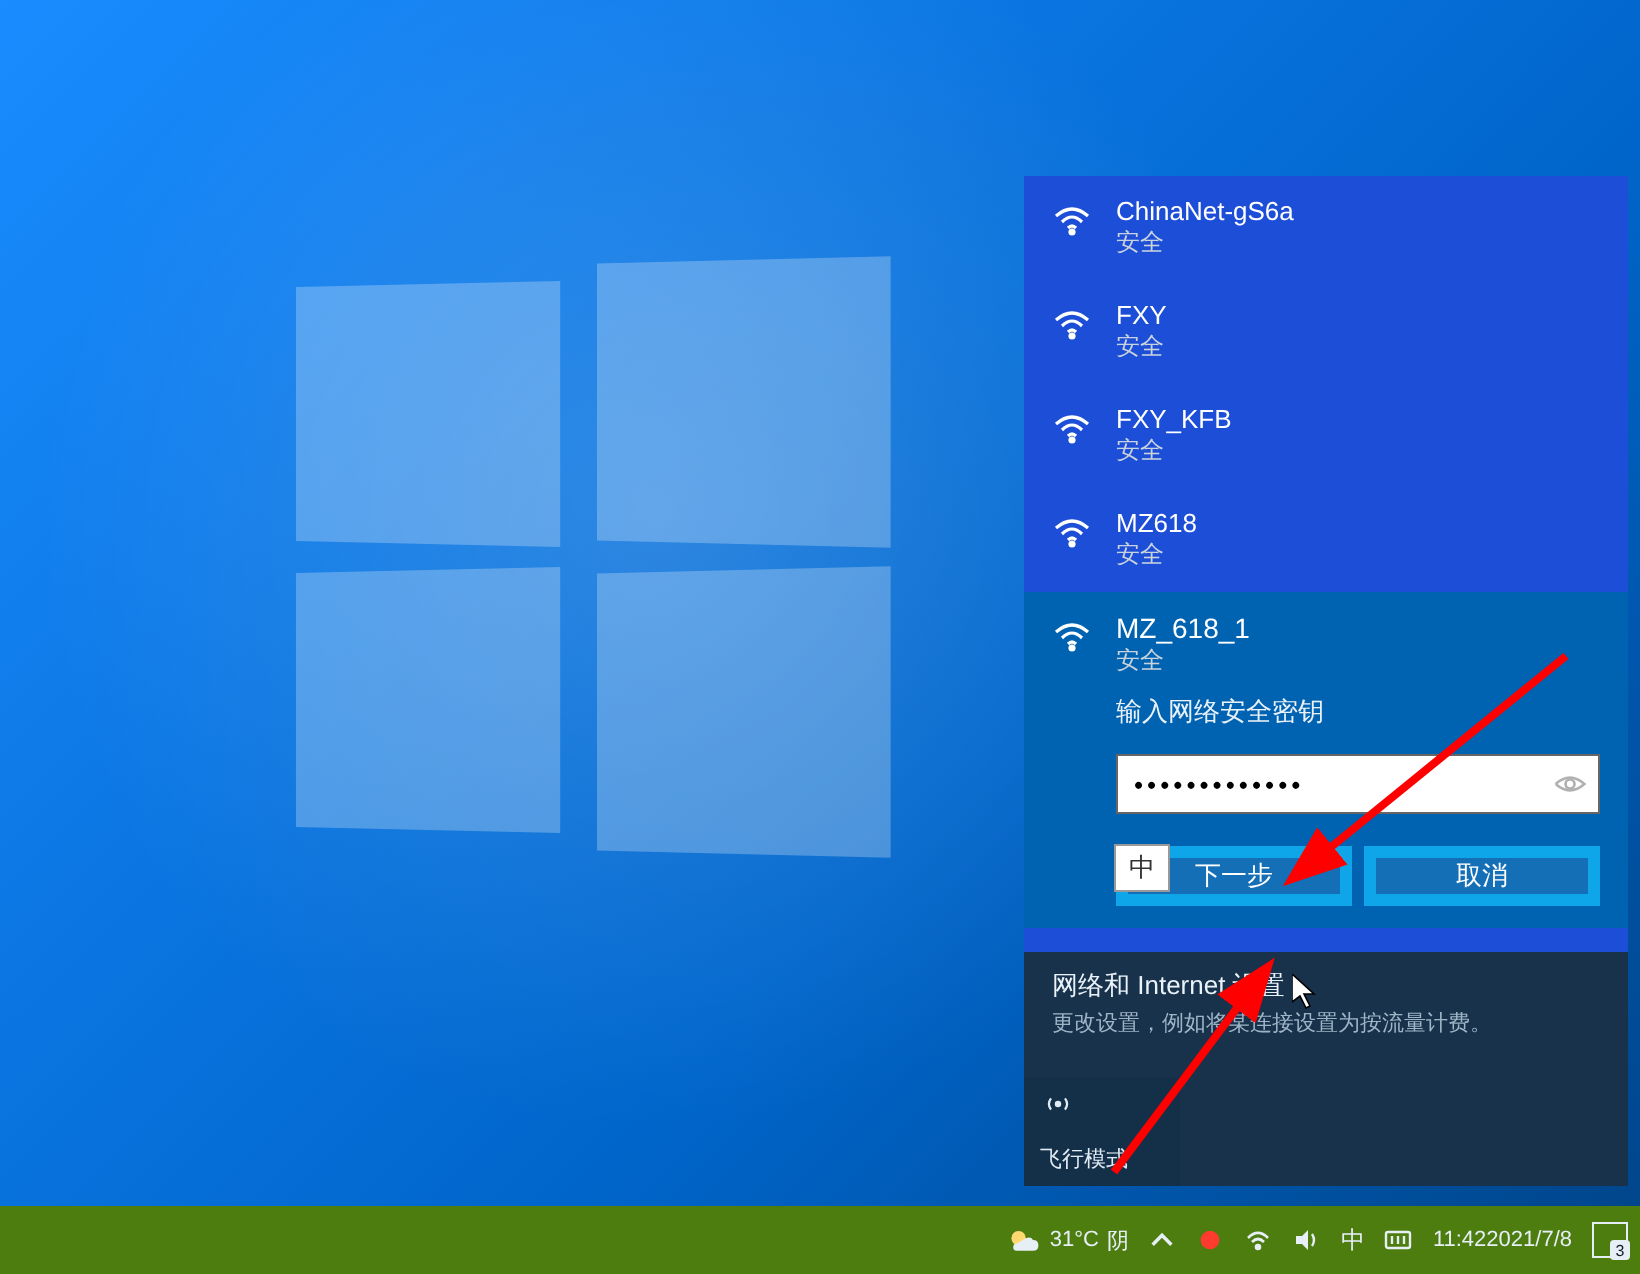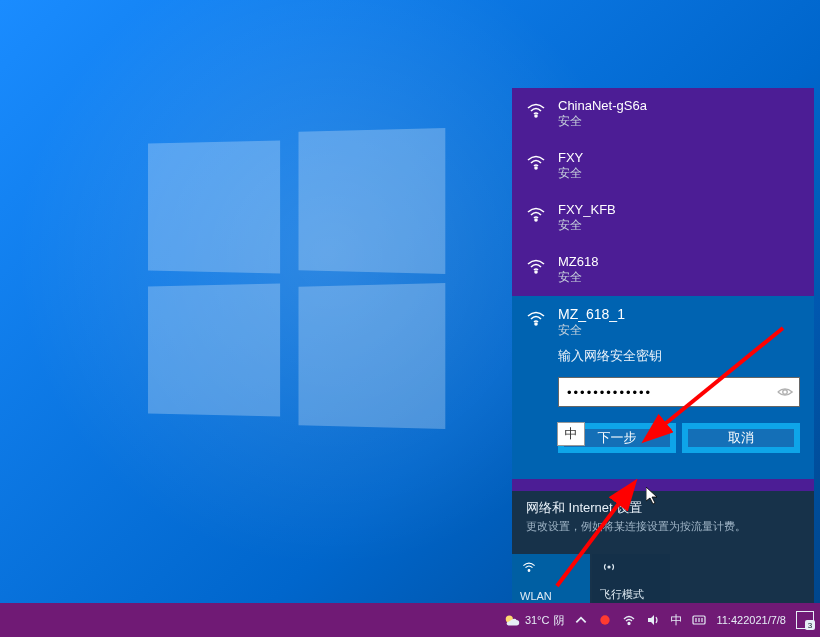--- a/index.html
+++ b/index.html
@@ -16,28 +16,28 @@
       opacity: 0.4;
     }
     .win-logo .q { position: absolute; background: rgba(255,255,255,0.65); }
     .win-logo .q1 { left: 0; top: 12px; width: 135px; height: 130px; transform: perspective(600px) rotateY(-12deg); }
     .win-logo .q2 { left: 150px; top: 0; width: 150px; height: 142px; transform: perspective(600px) rotateY(-12deg); }
     .win-logo .q3 { left: 0; top: 155px; width: 135px; height: 130px; transform: perspective(600px) rotateY(-12deg); }
     .win-logo .q4 { left: 150px; top: 155px; width: 150px; height: 142px; transform: perspective(600px) rotateY(-12deg); }
     
     .wifi-panel {
       position: absolute; right: 6px; top: 88px; width: 302px;
-      background: #4c1d95; color: #fff;
+      background: #1d4ed8; color: #fff;
     }
     
     .wifi-item {
       display: flex; align-items: flex-start; gap: 12px; padding: 10px 14px;
       cursor: pointer;
     }
-    .wifi-item.selected { background: #0063b1; padding-bottom: 26px; flex-direction: column; align-items: stretch; gap: 8px; }
+    .wifi-item.selected { background: #0063b1; padding-bottom: 11px; flex-direction: column; align-items: stretch; gap: 8px; }
     .wifi-item.selected .row { display: flex; align-items: flex-start; gap: 12px; }
     
     .wifi-icon { width: 20px; height: 20px; flex-shrink: 0; margin-top: 2px; }
     .wifi-icon svg { stroke: #fff; fill: none; stroke-width: 1.6; }
     
     .wifi-meta { display: flex; flex-direction: column; }
     .wifi-name { font-size: 13px; color: #fff; }
     .wifi-name.selected { font-size: 14px; }
     .wifi-sub { font-size: 12px; color: #c8d3dd; font-family: Liberation Serif, serif; }
     
@@ -73,21 +73,21 @@
     .tile {
       width: 78px; height: 54px; background: #143049; display: flex; flex-direction: column;
       align-items: flex-start; justify-content: space-between; padding: 6px 8px; cursor: pointer;
       font-size: 11px; color: #e0ebf3;
     }
     .tile.active { background: #005fa3; }
     .tile-icon { font-size: 16px; }
     
     .taskbar {
       position: absolute; left: 0; right: 0; bottom: 0; height: 34px;
-      background: #701a75; display: flex; align-items: center; justify-content: flex-end;
+      background: #4d7c0f; display: flex; align-items: center; justify-content: flex-end;
       padding: 0 6px; color: #e6eef6; font-size: 11px; gap: 10px;
     }
     .tray { display: flex; align-items: center; gap: 10px; }
     .weather { display: flex; align-items: center; gap: 4px; }
     .weather-icon { width: 18px; height: 18px; }
     .tray-icon { width: 14px; height: 14px; display: inline-flex; align-items: center; justify-content: center; }
     .clock { display: flex; flex-direction: row; align-items: center; line-height: 1.1; }
     .action-center { width: 18px; height: 18px; border: 1px solid #e6eef6; display: flex; align-items: flex-end; justify-content: flex-end; position: relative; }
     .action-center .badge { position: absolute; right: -2px; bottom: -2px; background: #e6eef6; color: #101a28; font-size: 8px; width: 10px; height: 10px; display: flex; align-items: center; justify-content: center; border-radius: 2px; }
     
@@ -193,29 +193,20 @@
             <span>取消</span>
           </button>
       </div>
     </div>
   </div>
 
   <div class="settings-footer">
     <div class="settings-title">网络和 Internet 设置</div>
     <div class="settings-sub">更改设置，例如将某连接设置为按流量计费。</div>
     <div class="tiles">
-      <div class="tile active">
-        <span class="tile-icon">
-          <svg width="18" height="14" viewBox="0 0 20 20" stroke="#fff" fill="none" stroke-width="1.6">
-              <path d="M2 8 Q10 1 18 8 M5 11 Q10 6 15 11"></path>
-              <circle cx="10" cy="15" r="1.2" fill="#fff"></circle>
-            </svg>
-        </span>
-        <span>WLAN</span>
-      </div>
       <div class="tile">
         <span class="tile-icon">
           <svg width="18" height="14" viewBox="0 0 20 20" stroke="#e0ebf3" fill="none" stroke-width="1.6">
               <path d="M5 6 Q2 10 5 14 M15 6 Q18 10 15 14"></path>
               <circle cx="10" cy="10" r="1.5" fill="#e0ebf3"></circle>
             </svg>
         </span>
         <span>飞行模式</span>
       </div>
     </div>

